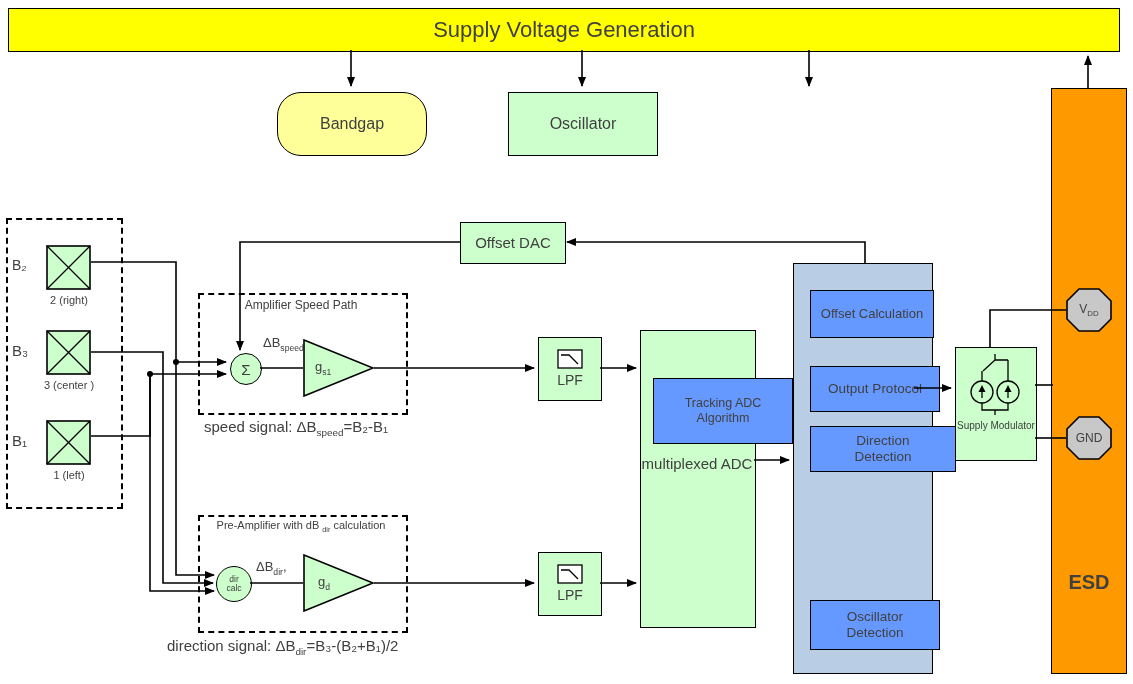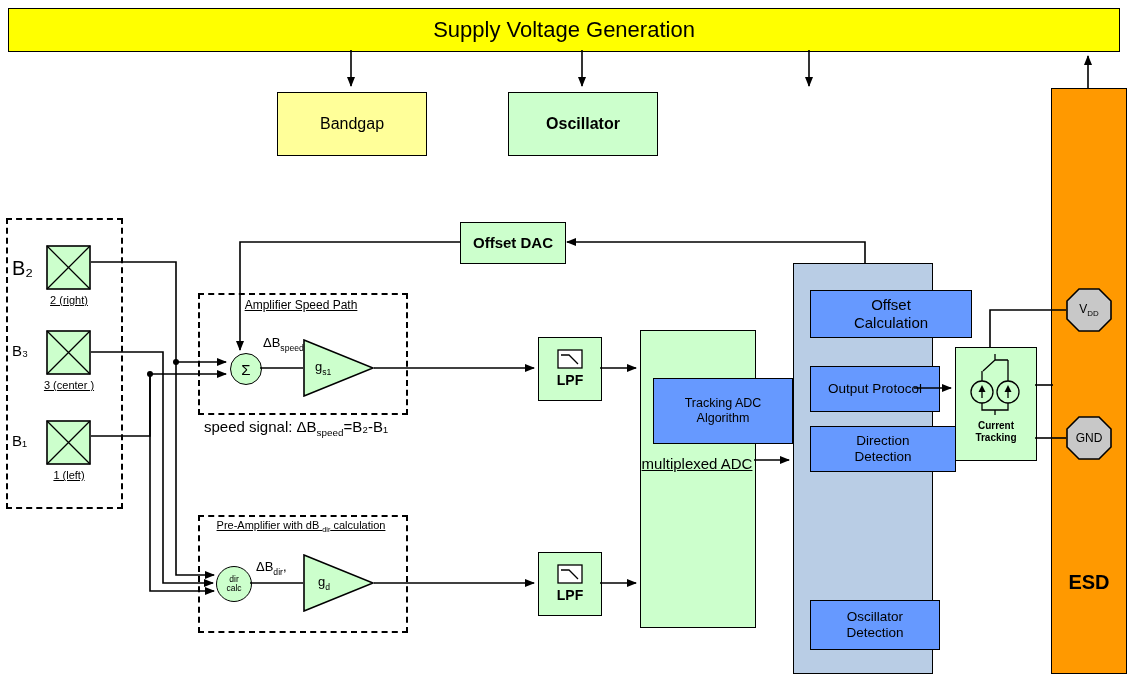--- a/index.html
+++ b/index.html
@@ -1,28 +1,28 @@
 <!DOCTYPE html>
 <html><head>
 <meta charset="utf-8">
 <style>
   html,body{margin:0;padding:0;background:#fff;}
   #canvas{position:relative;width:1133px;height:684px;background:#fff;
-          font-family:"Liberation Sans",sans-serif;color:#000000;overflow:hidden;}
+          font-family:"Liberation Sans",sans-serif;color:#404040;overflow:hidden;}
   .box{position:absolute;border:1.6px solid #000;display:flex;align-items:center;
        justify-content:center;text-align:center;line-height:1.18;}
-  .yellow{background:#FFFF99;}
-  .green{background:#CCFFCC;font-weight:bold;}
+  .yellow{background:#FFFF99;border-radius:24px;}
+  .green{background:#CCFFCC;}
   .blue{background:#6699FF;}
   .panel{position:absolute;border:1px solid #000;background:#B9CDE5;}
   .dashedbox{position:absolute;border:2px dashed #000;}
   .circle{position:absolute;border:1.6px solid #000;border-radius:50%;background:#CCFFCC;
           display:flex;flex-direction:column;align-items:center;justify-content:center;}
   .lbl{position:absolute;white-space:nowrap;}
-  .wrap{position:absolute;text-align:center;text-decoration:underline;}
+  .wrap{position:absolute;text-align:center;}
   sub{font-size:0.66em;}
   .wire{stroke:#000;stroke-width:1.6;fill:none;}
   .thin{stroke:#000;stroke-width:1.3;fill:none;}
   svg{display:block;}
 </style>
 </head>
 <body>
 
 <div id="canvas">
 
@@ -36,21 +36,21 @@
   <div class="box green" style="left:508px;top:92px;width:148px;height:62px;font-size:16px">
     <span>Oscillator</span>
   </div>
 
   <div class="box" style="left:1051px;top:88px;width:74px;height:584px;background:#FF9900">
     <span style="position:absolute;left:0;right:0;top:482px;text-align:center;font-size:20px;font-weight:bold">ESD</span>
   </div>
 
   <div class="dashedbox" style="left:6px;top:218px;width:113px;height:287px"></div>
 
-  <span class="lbl" style="left:12px;top:257px;font-size:20px">B₂</span>
+  <span class="lbl" style="left:12px;top:257px;font-size:14px">B₂</span>
   <svg style="position:absolute;left:46px;top:245px" width="45" height="45">
     <rect x="1" y="1" width="43" height="43" fill="#CCFFCC" stroke="#000" stroke-width="1.6"></rect>
     <path class="thin" d="M1,1 L44,44 M44,1 L1,44"></path>
   </svg>
   <div class="wrap" style="left:28px;top:294px;width:82px;font-size:11px">2 (right)</div>
 
   <span class="lbl" style="left:12px;top:342px;font-size:15px">B₃</span>
   <svg style="position:absolute;left:46px;top:330px" width="45" height="45">
     <rect x="1" y="1" width="43" height="43" fill="#CCFFCC" stroke="#000" stroke-width="1.6"></rect>
     <path class="thin" d="M1,1 L44,44 M44,1 L1,44"></path>
@@ -84,20 +84,21 @@
   <div class="wrap" style="left:198px;top:519px;width:206px;font-size:11px"><span>Pre-Amplifier with dB </span><sub>dir</sub><span> calculation</span></div>
   <div class="circle" style="left:216px;top:566px;width:34px;height:34px;font-size:8.5px;line-height:1.1">
     <span>dir</span>
     <span>calc</span>
   </div>
   <span class="lbl" style="left:256px;top:559px;font-size:13px"><span>ΔB</span><sub>dir</sub><span>,</span></span>
   <svg style="position:absolute;left:303px;top:554px" width="72" height="58">
     <polygon points="1,1 1,57 70,29" fill="#CCFFCC" stroke="#000" stroke-width="1.6"></polygon>
   </svg>
   <span class="lbl" style="left:318px;top:574px;font-size:13px"><span>g</span><sub>d</sub></span>
+  <span class="lbl" style="left:167px;top:637px;font-size:15px"><span>direction signal: ΔB</span><sub>dir</sub><span>=B₃-(B₂+B₁)/2</span></span>
 
   <div class="box green" style="left:538px;top:337px;width:62px;height:62px;flex-direction:column;font-size:14px">
     <svg width="26" height="20">
       <rect x="1" y="1" width="24" height="18" fill="#fff" stroke="#000" stroke-width="1.3"></rect>
       <path class="thin" d="M4,6 H12 L21,15"></path>
     </svg>
     <span style="margin-top:3px">LPF</span>
   </div>
   <div class="box green" style="left:538px;top:552px;width:62px;height:62px;flex-direction:column;font-size:14px">
     <svg width="26" height="20">
@@ -107,21 +108,21 @@
     <span style="margin-top:3px">LPF</span>
   </div>
 
   <div class="box green" style="left:640px;top:330px;width:114px;height:296px"></div>
   <div class="box blue" style="left:653px;top:378px;width:88px;height:64px;font-size:12.5px;padding:0 25px">
     <span>Tracking ADC Algorithm</span>
   </div>
   <div class="wrap" style="left:640px;top:455px;width:114px;font-size:15px">multiplexed ADC</div>
 
   <div class="panel" style="left:793px;top:263px;width:138px;height:409px"></div>
-  <div class="box blue" style="left:810px;top:290px;width:104px;height:46px;font-size:15px;padding:0 28px">
+  <div class="box blue" style="left:810px;top:290px;width:104px;height:46px;font-size:13px;padding:0 9px">
     <span>Offset Calculation</span>
   </div>
   <div class="box blue" style="left:810px;top:366px;width:104px;height:44px;font-size:13.5px;padding:0 12px">
     <span>Output Protocol</span>
   </div>
   <div class="box blue" style="left:810px;top:426px;width:104px;height:44px;font-size:13.5px;padding:0 20px">
     <span>Direction Detection</span>
   </div>
   <div class="box blue" style="left:810px;top:600px;width:104px;height:48px;font-size:13.5px;padding:0 12px">
     <span>Oscillator Detection</span>
@@ -130,21 +131,21 @@
   <div class="box green" style="left:955px;top:347px;width:80px;height:112px">
     <svg style="position:absolute;left:4px;top:4px" width="70" height="64">
       <path class="thin" d="M35,2 V8 M35,8 L23,19 M22,19 V29 M35,8 H48 M48,8 V29"></path>
       <circle cx="22" cy="40" r="11" fill="none" stroke="#000" stroke-width="1.3"></circle>
       <circle cx="48" cy="40" r="11" fill="none" stroke="#000" stroke-width="1.3"></circle>
       <path class="thin" d="M22,46 V37 M48,46 V37"></path>
       <polygon points="22,33 18.5,40 25.5,40" fill="#000"></polygon>
       <polygon points="48,33 44.5,40 51.5,40" fill="#000"></polygon>
       <path class="thin" d="M22,51 V58 H48 V51 M35,58 V63"></path>
     </svg>
-    <span style="position:absolute;left:0;right:0;top:72px;text-align:center;font-size:10px;line-height:1.2">Current Tracking</span>
+    <span style="position:absolute;left:0;right:0;top:72px;text-align:center;font-size:10px;line-height:1.2">Supply Modulator</span>
   </div>
 
   <div style="position:absolute;left:1066px;top:288px;width:46px;height:44px;display:flex;align-items:center;justify-content:center">
     <svg style="position:absolute;left:0;top:0" width="46" height="44">
       <polygon points="13,1 33,1 45,13 45,31 33,43 13,43 1,31 1,13" fill="#C8C8C8" stroke="#000" stroke-width="1.6"></polygon>
     </svg>
     <span style="position:relative;font-size:12px"><span>V</span><sub>DD</sub></span>
   </div>
   <div style="position:absolute;left:1066px;top:416px;width:46px;height:44px;display:flex;align-items:center;justify-content:center">
     <svg style="position:absolute;left:0;top:0" width="46" height="44">

